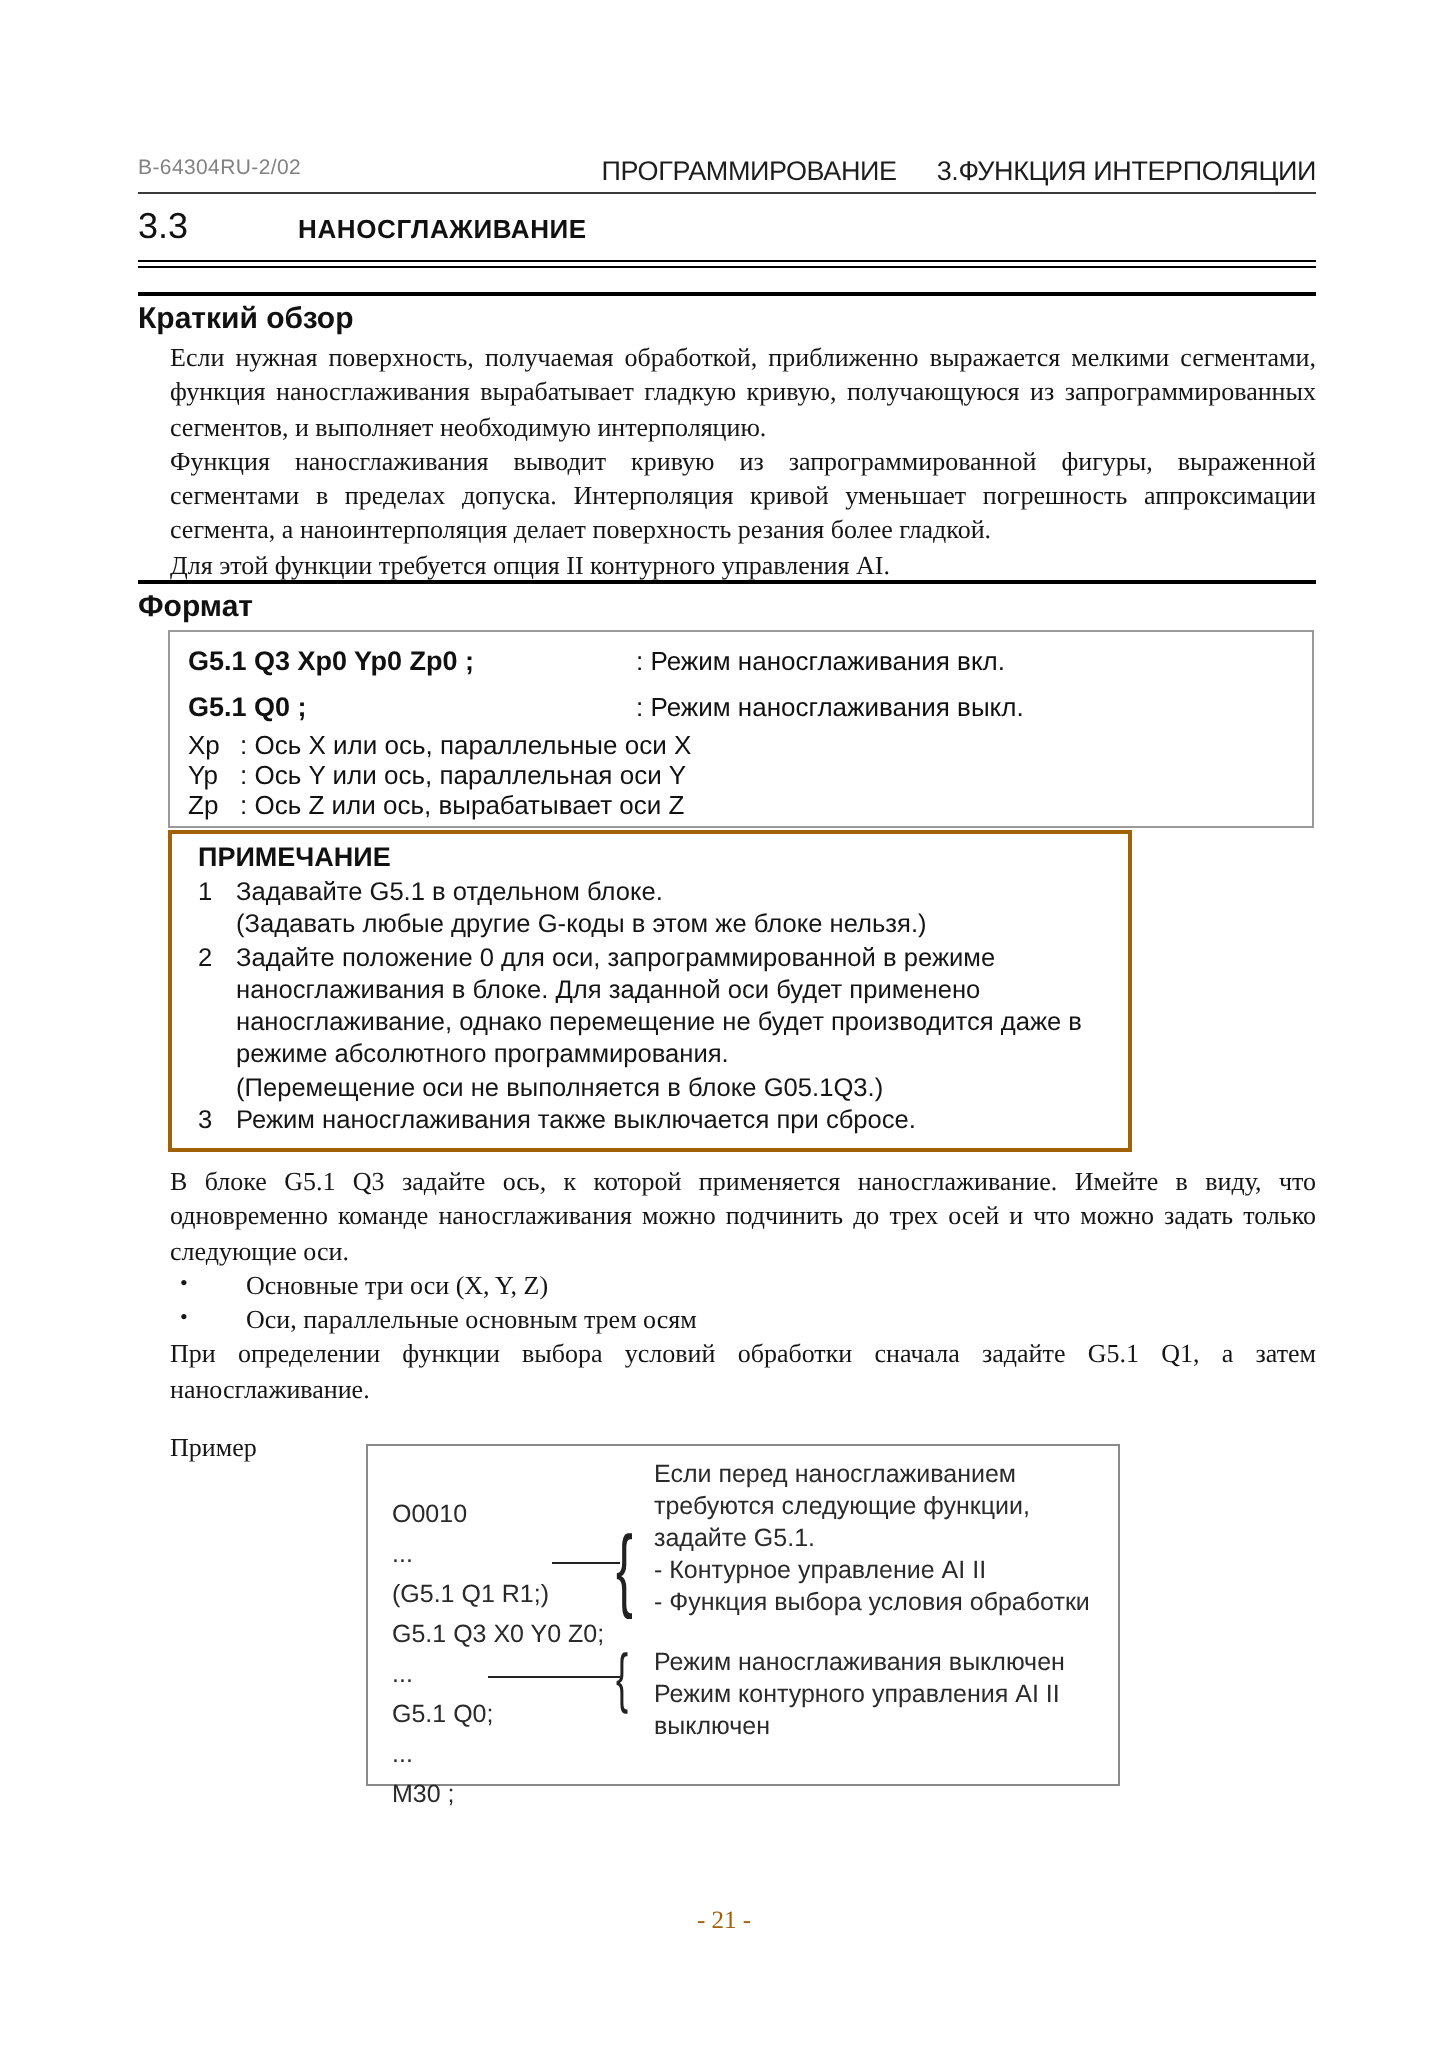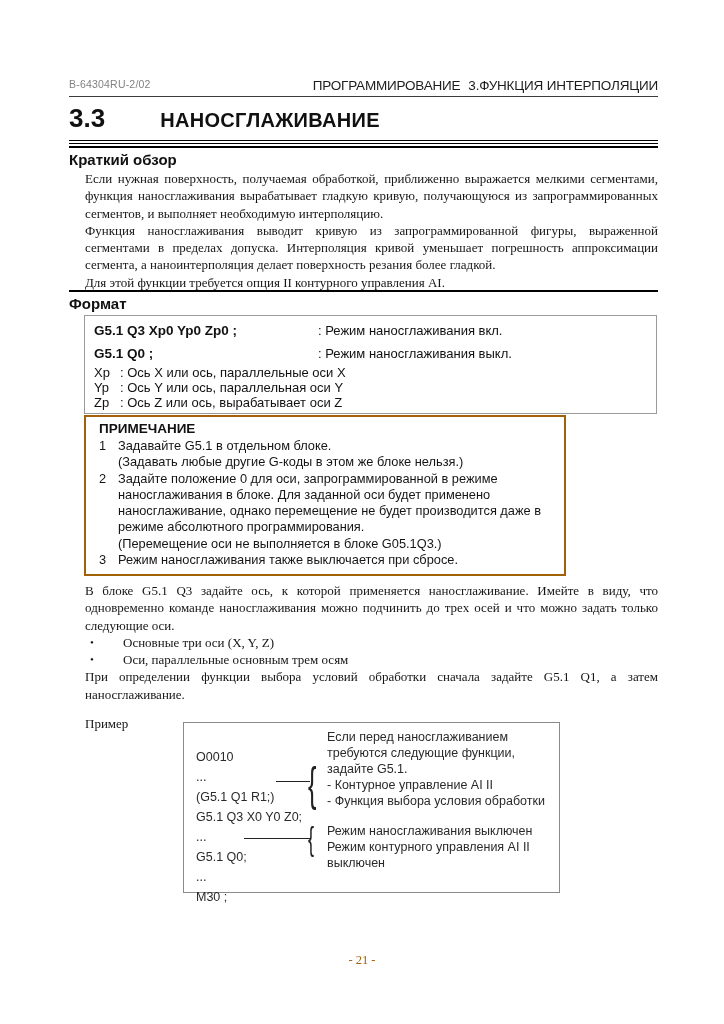--- a/index.html
+++ b/index.html
@@ -12,29 +12,29 @@
     overflow:hidden;
     margin:0 auto;
   }
   
   .header{
     position:absolute;left:69px;top:78px;width:589px;
     display:flex;justify-content:space-between;align-items:flex-start;
     border-bottom:1.5px solid #3a3a3a;padding-bottom:3px;
   }
   .doc-id{font-size:10.5px;color:#828282;letter-spacing:.2px;}
-  .header-right{font-size:13.5px;color:#1d1d1d;letter-spacing:-.2px;display:flex;gap:8px;}
+  .header-right{font-size:13.5px;color:#1d1d1d;letter-spacing:-.2px;display:flex;gap:20px;}
   
   .title-block{
     position:absolute;left:69px;top:103px;width:589px;
     display:flex;align-items:baseline;
     border-bottom:4px double #000;padding-bottom:6px;
   }
-  .title-num{font-size:26px;font-weight:bold;}
-  .title-text{font-size:20px;font-weight:bold;margin-left:55px;letter-spacing:.3px;}
+  .title-num{font-size:18px;font-weight:normal;}
+  .title-text{font-size:13px;font-weight:bold;margin-left:55px;letter-spacing:.3px;}
   
   .section{position:absolute;left:69px;width:589px;border-top:2px solid #000;padding-top:2px;}
   .sec-heading{font-size:15px;font-weight:bold;line-height:19px;}
   .serif{font-family:"Liberation Serif",serif;font-size:13px;line-height:17.3px;color:#151515;}
   .justify{text-align:justify;}
   .overview-body{margin-left:16px;margin-top:1px;width:573px;}
   
   .format-box{
     box-sizing:border-box;
     margin-left:15px;margin-top:2px;width:573px;

